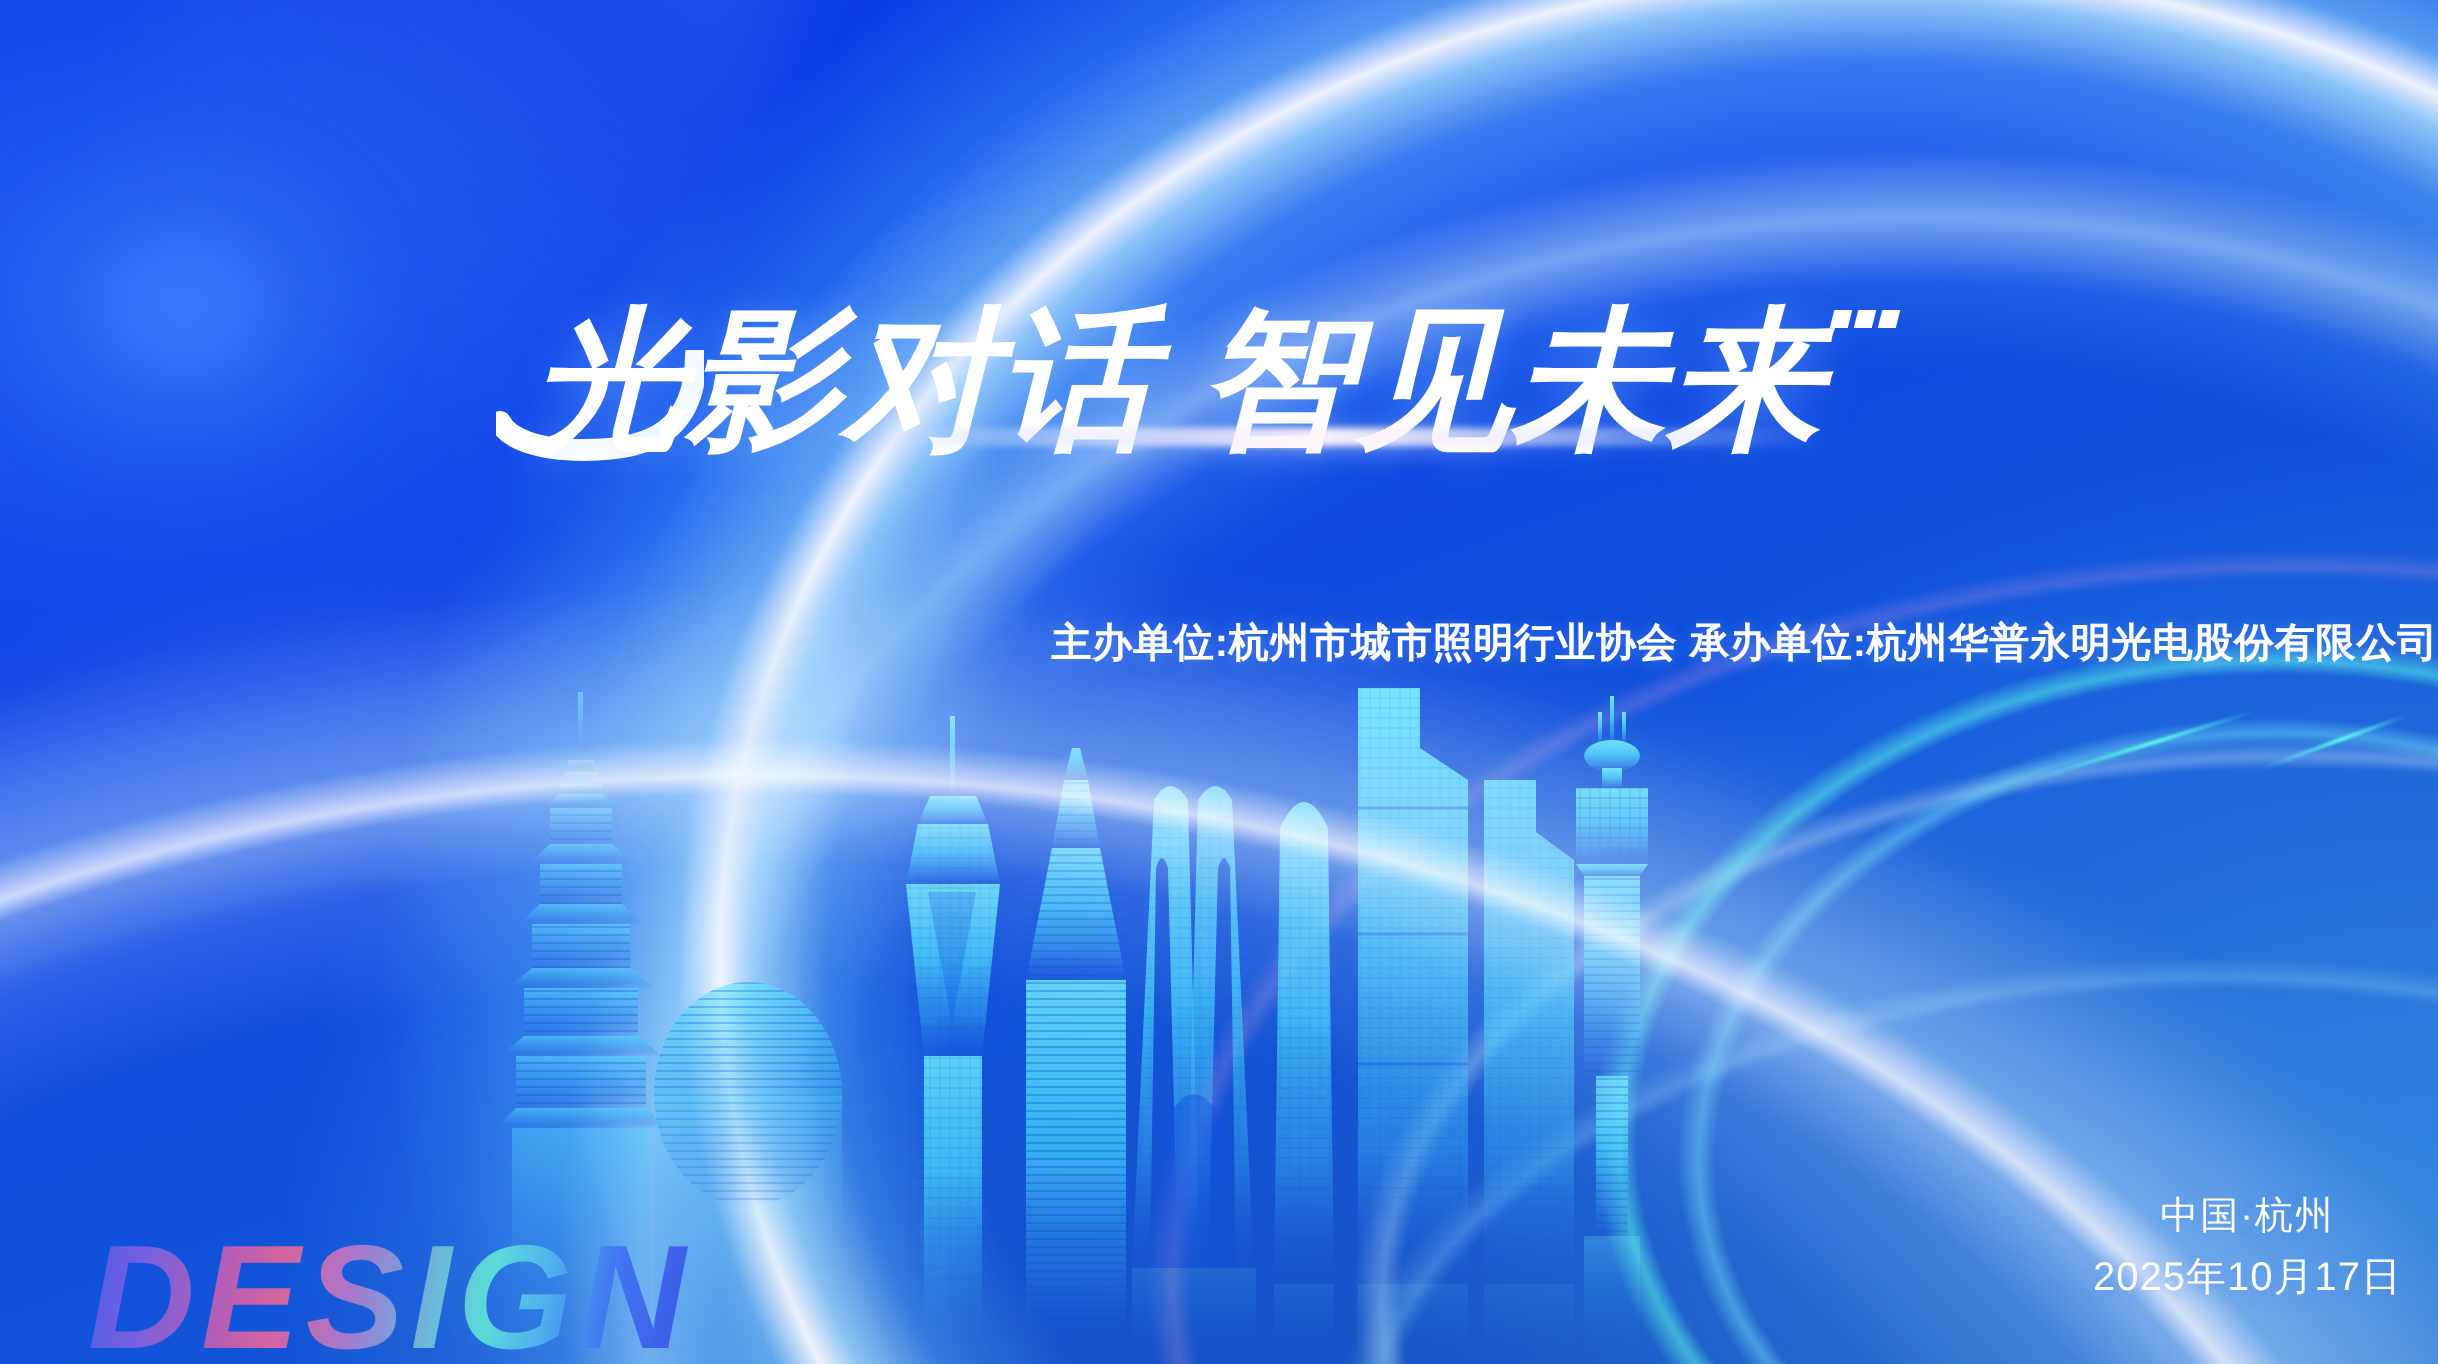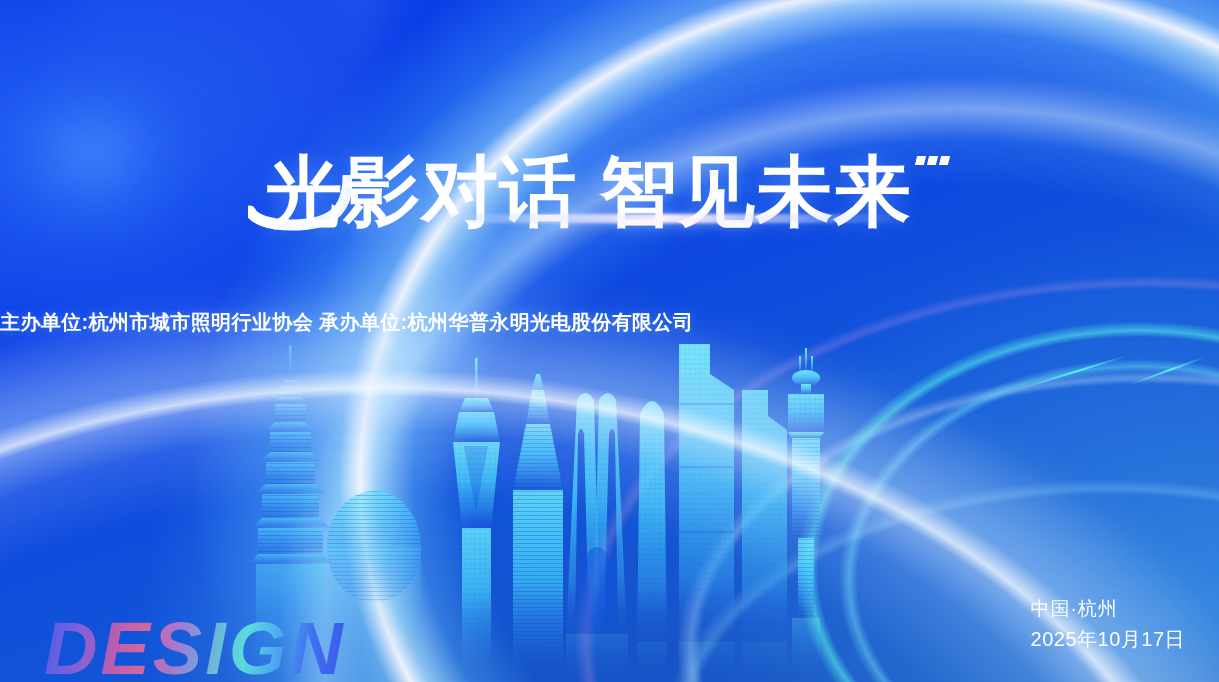--- a/index.html
+++ b/index.html
@@ -104,20 +104,21 @@
   
   #title-wrap{position:absolute;left:0;top:118px;width:1219px;text-align:center;}
 
   #main-title{
     position:relative;
     display:inline-block;
     color:#ffffff;
     font-size:77px;
     line-height:92px;
     font-weight:bold;
+    font-style:italic;
     letter-spacing:1px;
     white-space:nowrap;
     text-shadow:0 2px 18px rgba(140,200,255,0.35);
   }
   #title-dots{
     display:inline-block;
     vertical-align:super;
     margin-left:2px;
     position:relative;
     top:-26px;
@@ -153,21 +154,21 @@
     filter:blur(5px);
   }
 
   #subtitle{
     position:absolute;left:0;top:238px;width:1219px;text-align:center;
     color:#ffffff;font-size:27px;line-height:34px;font-weight:bold;letter-spacing:1.5px;
     text-shadow:0 1px 10px rgba(120,180,255,0.45);
   }
 
   #organizers{
-    position:absolute;left:0;top:308px;width:1219px;text-align:left;
+    position:absolute;left:0;top:308px;width:1219px;text-align:right;
     color:#ffffff;font-size:20px;line-height:28px;font-weight:bold;letter-spacing:0.4px;
     text-shadow:0 1px 8px rgba(120,180,255,0.4);
   }
 
   
   #design{
     position:absolute;left:44px;top:586px;
     font-size:74px;line-height:80px;font-weight:bold;font-style:italic;
     letter-spacing:3px;
     background:linear-gradient(100deg,
@@ -184,21 +185,21 @@
       #3b4fe6 100%);
     -webkit-background-clip:text;background-clip:text;
     color:transparent;-webkit-text-fill-color:transparent;
     opacity:0.93;
     user-select:none;
     margin-top:23px;
   }
 
   
   #footer{
-    position:absolute;right:34px;bottom:28px;text-align:left;color:#ffffff;
+    position:absolute;right:18px;bottom:28px;text-align:center;color:#ffffff;
     text-shadow:0 1px 7px rgba(90,150,240,0.55);
   }
   #footer-city{font-size:19px;line-height:30px;letter-spacing:1px;}
   #footer-date{font-size:20px;line-height:30px;letter-spacing:0.5px;}
 
   
   #blob{
     position:absolute;left:-10px;top:60px;width:210px;height:190px;border-radius:50%;
     background:radial-gradient(closest-side, rgba(86,150,255,0.55) 0%, rgba(60,125,250,0.18) 60%, rgba(40,100,240,0) 100%);
     filter:blur(14px);

